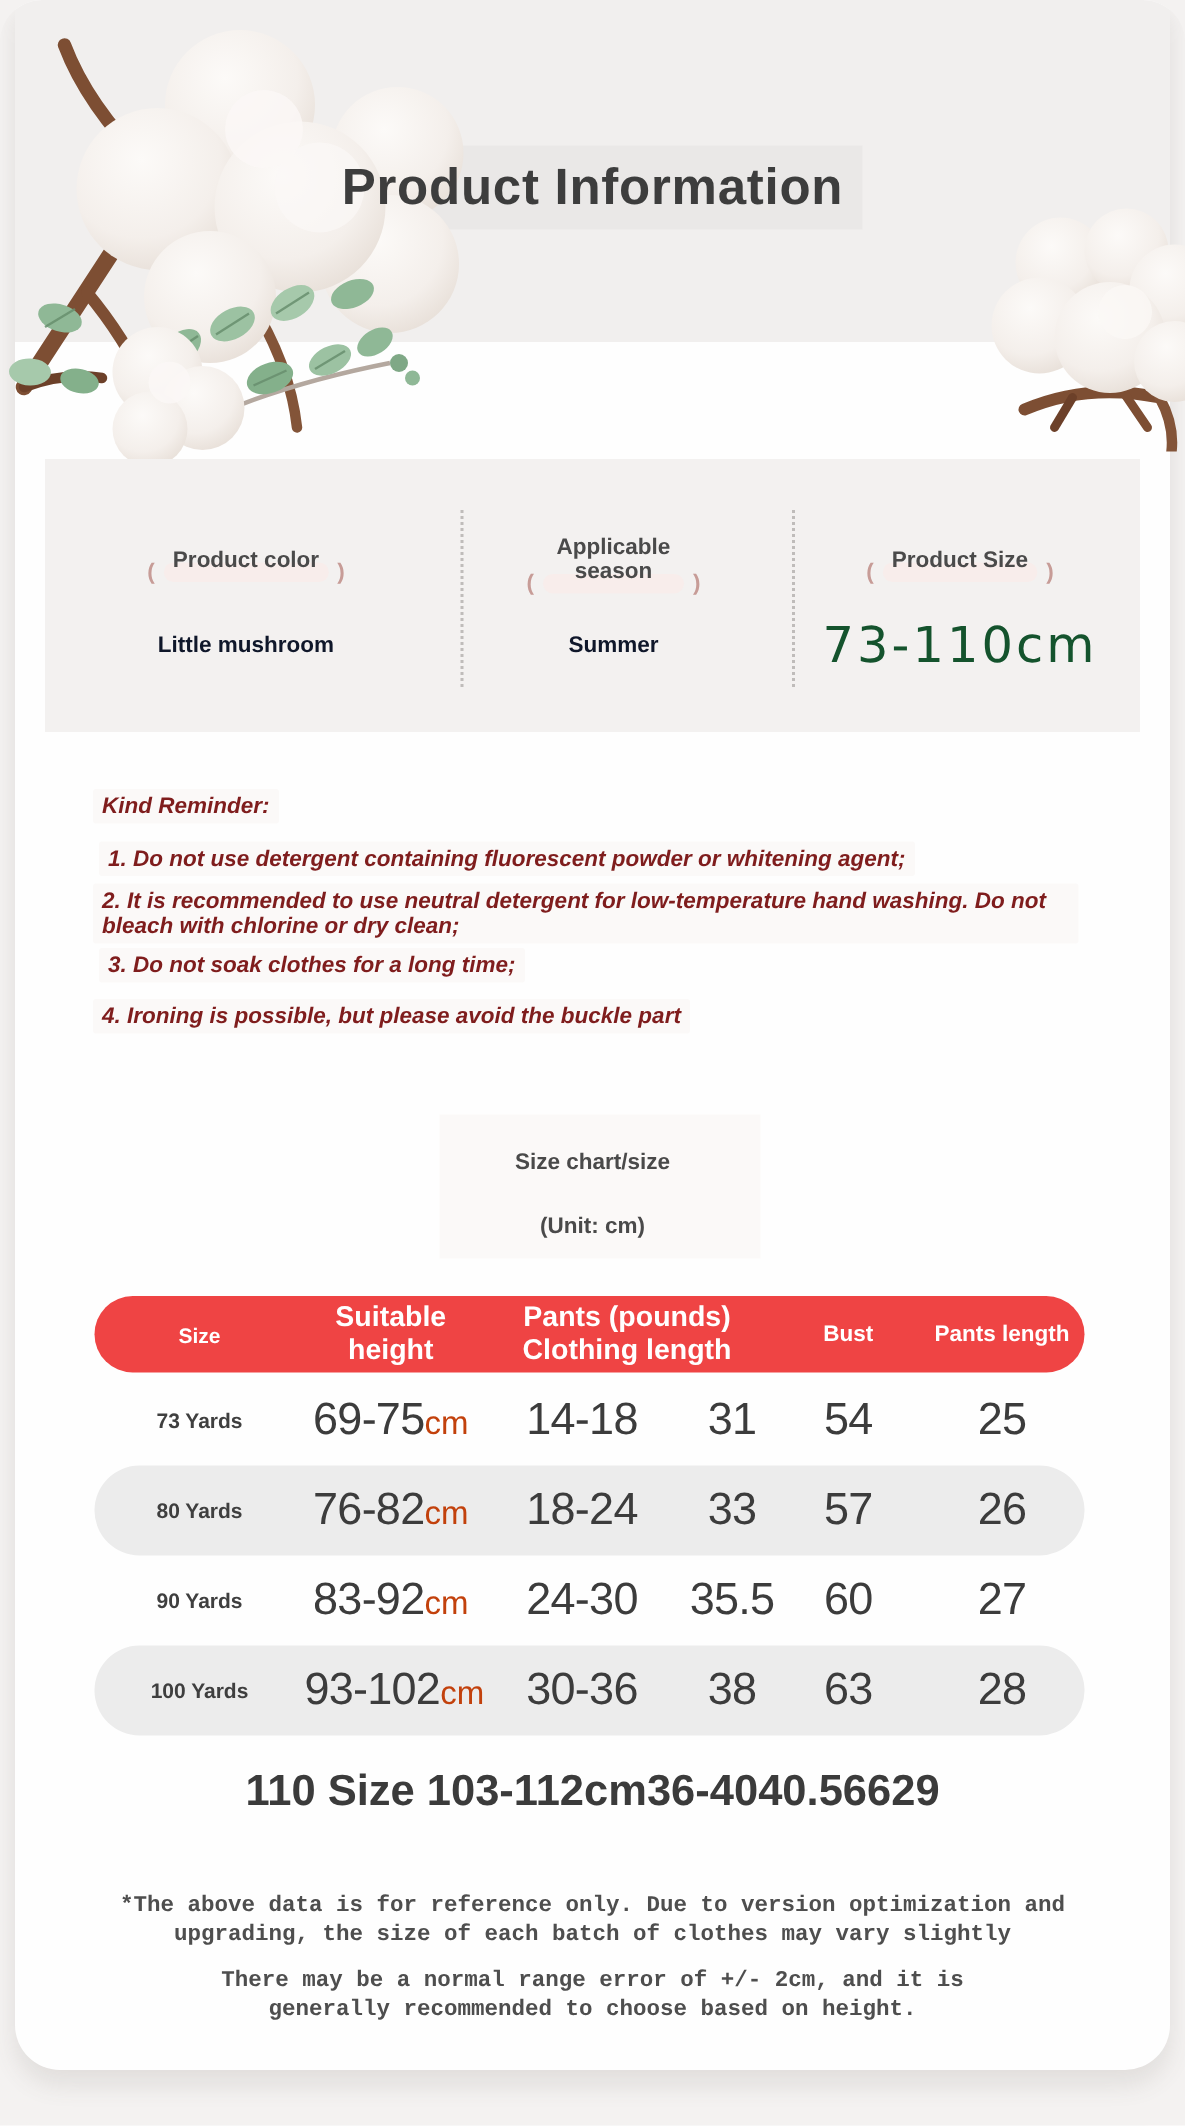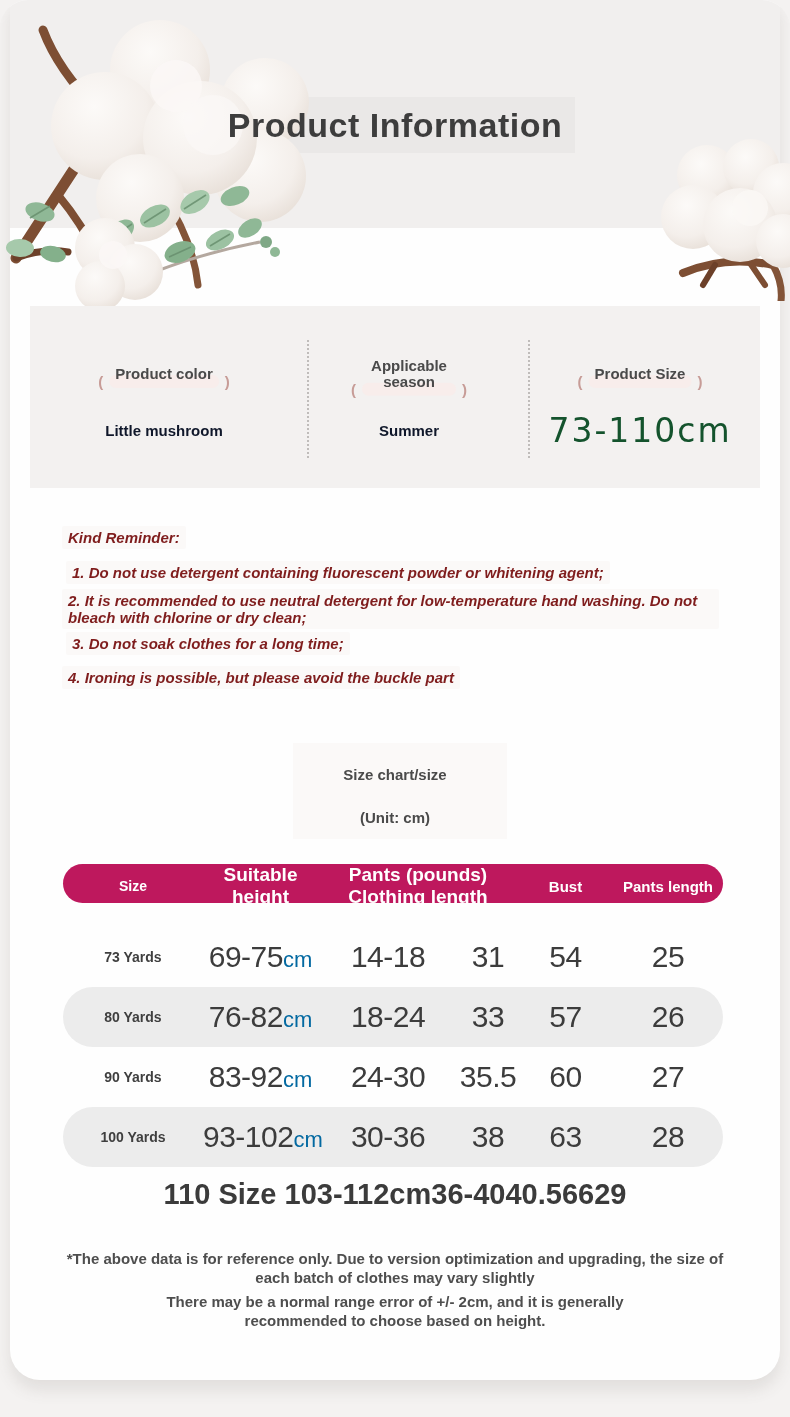--- a/index.html
+++ b/index.html
@@ -111,46 +111,46 @@
   }
   .chart-title { top:766px; }
   .chart-unit  { top:809px; }
   .size-table { position:absolute; left:53px; top:864px; width:660px; }
   .tgrid {
     display:grid;
     grid-template-columns:140px 115px 140px 60px 95px 110px;
     align-items:center; text-align:center;
   }
   .thead {
-    height:39px; background:#be185d; border-radius:26px;
-    color:#ffffff; margin-bottom:24px;
+    height:51px; background:#ef4444; border-radius:26px;
+    color:#ffffff; margin-bottom:2px;
   }
   .th-small { font-size:14px; font-weight:bold; }
   .th-med   { font-size:15px; font-weight:bold; }
   .th-big   { font-size:19px; font-weight:bold; }
   .th-weight { grid-column:3 / 5; font-size:19px; font-weight:bold; line-height:1.15; }
   .trow { height:60px; }
   .trow.alt { background:#ececec; border-radius:30px; }
   .c-size { font-size:14px; font-weight:bold; color:#3f3f3f; }
   .c-num  {
     font-size:30px; font-weight:normal; color:#3c3c3c;
     letter-spacing:-0.5px; white-space:nowrap;
     font-family:"Liberation Sans", sans-serif;
   }
-  .c-unit { font-size:22px; color:#0369a1; letter-spacing:0; }
+  .c-unit { font-size:22px; color:#c2410c; letter-spacing:0; }
   .extra-row {
     position:absolute; left:50%; top:1178px; transform:translateX(-50%);
     font-size:29px; font-weight:bold; color:#3b3b3b; white-space:nowrap;
   }
   .notes {
     position:absolute; left:50%; top:1249px; transform:translateX(-50%);
     width:668px; text-align:center;
     font-size:15px; font-weight:bold; color:#4e4e4e; line-height:1.27;
   }
-  .notes p { margin:0; }
+  .notes p { margin:12px;font-family:Liberation Mono, monospace; }
   .notes p + p { margin-top:5px; }
   .notes .note-1 { width:540px; margin-left:auto; margin-right:auto; }
 </style>
 </head>
 <body>
 
 <div class="page">
   <div class="card">
 
     <div class="hero">

